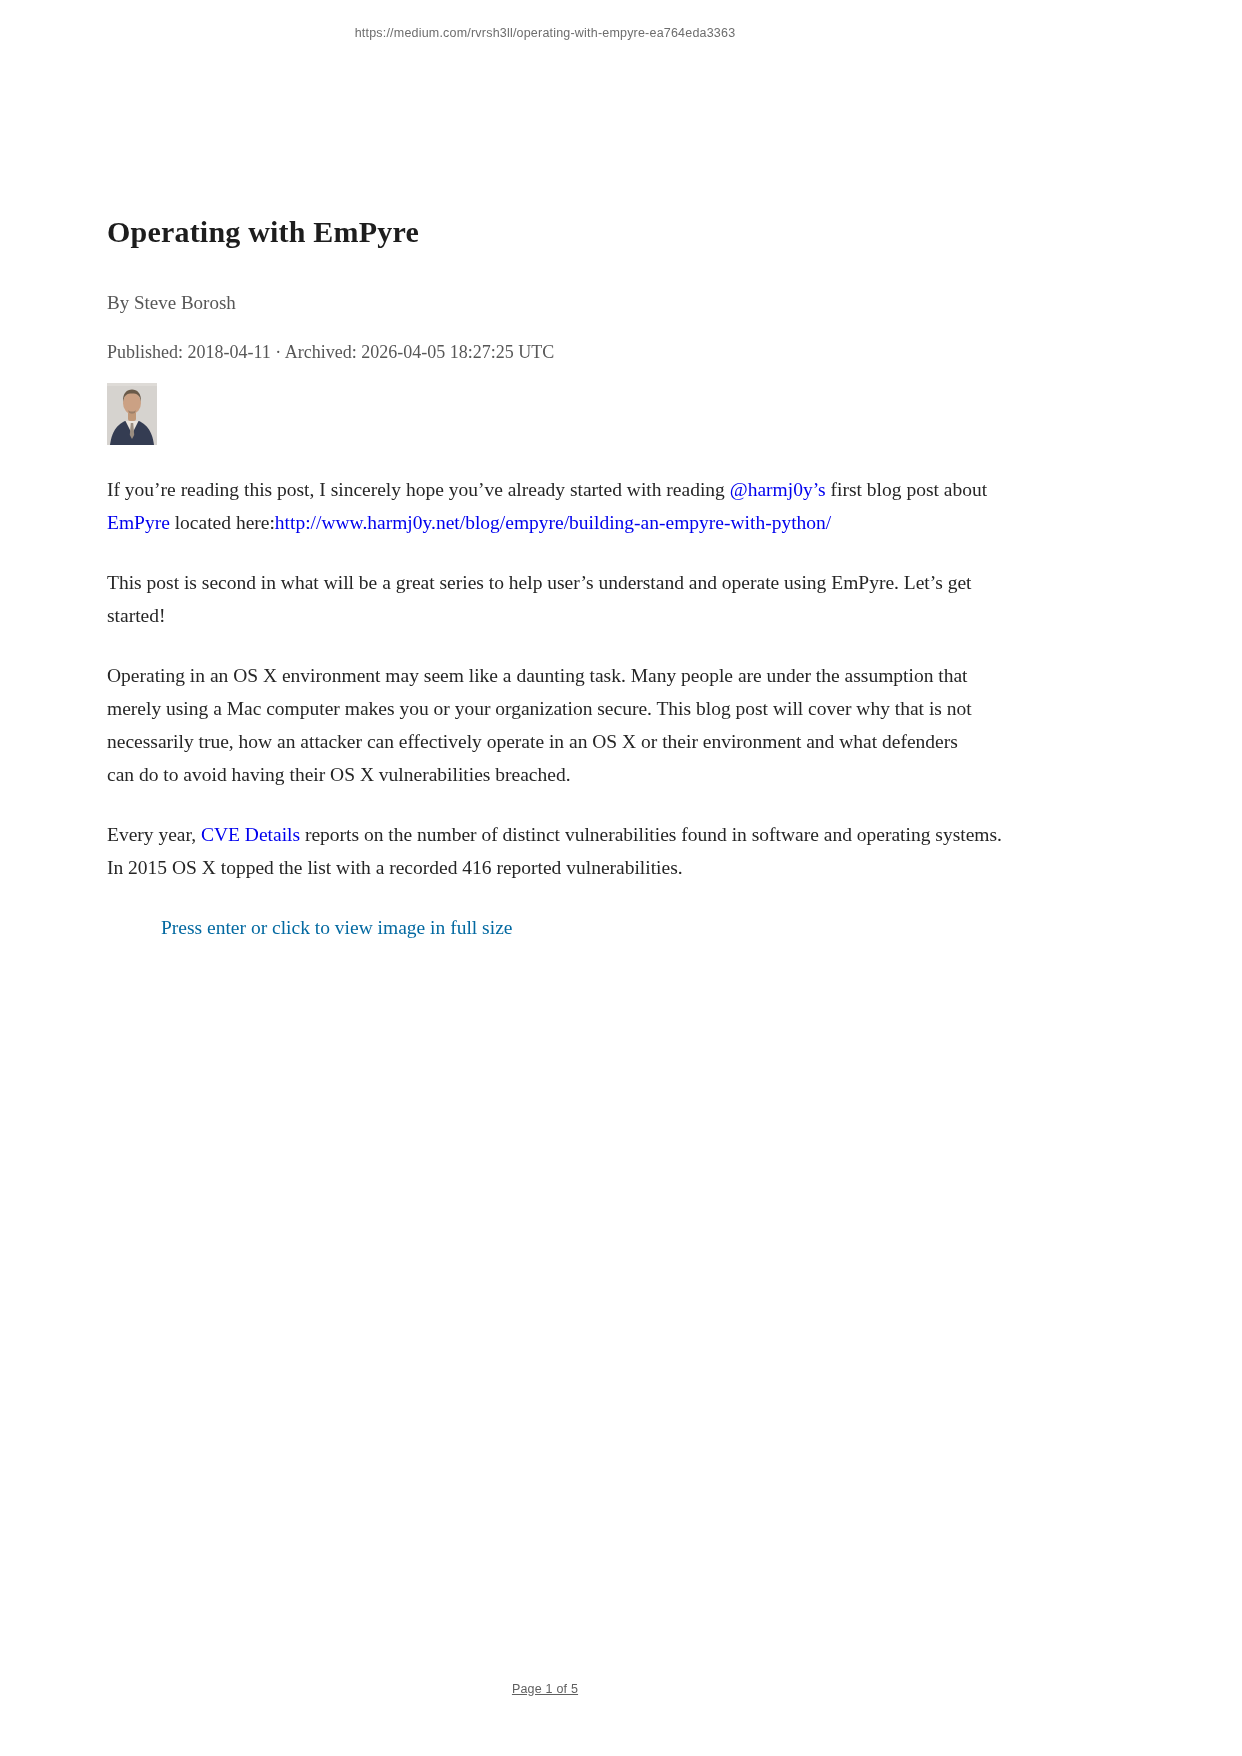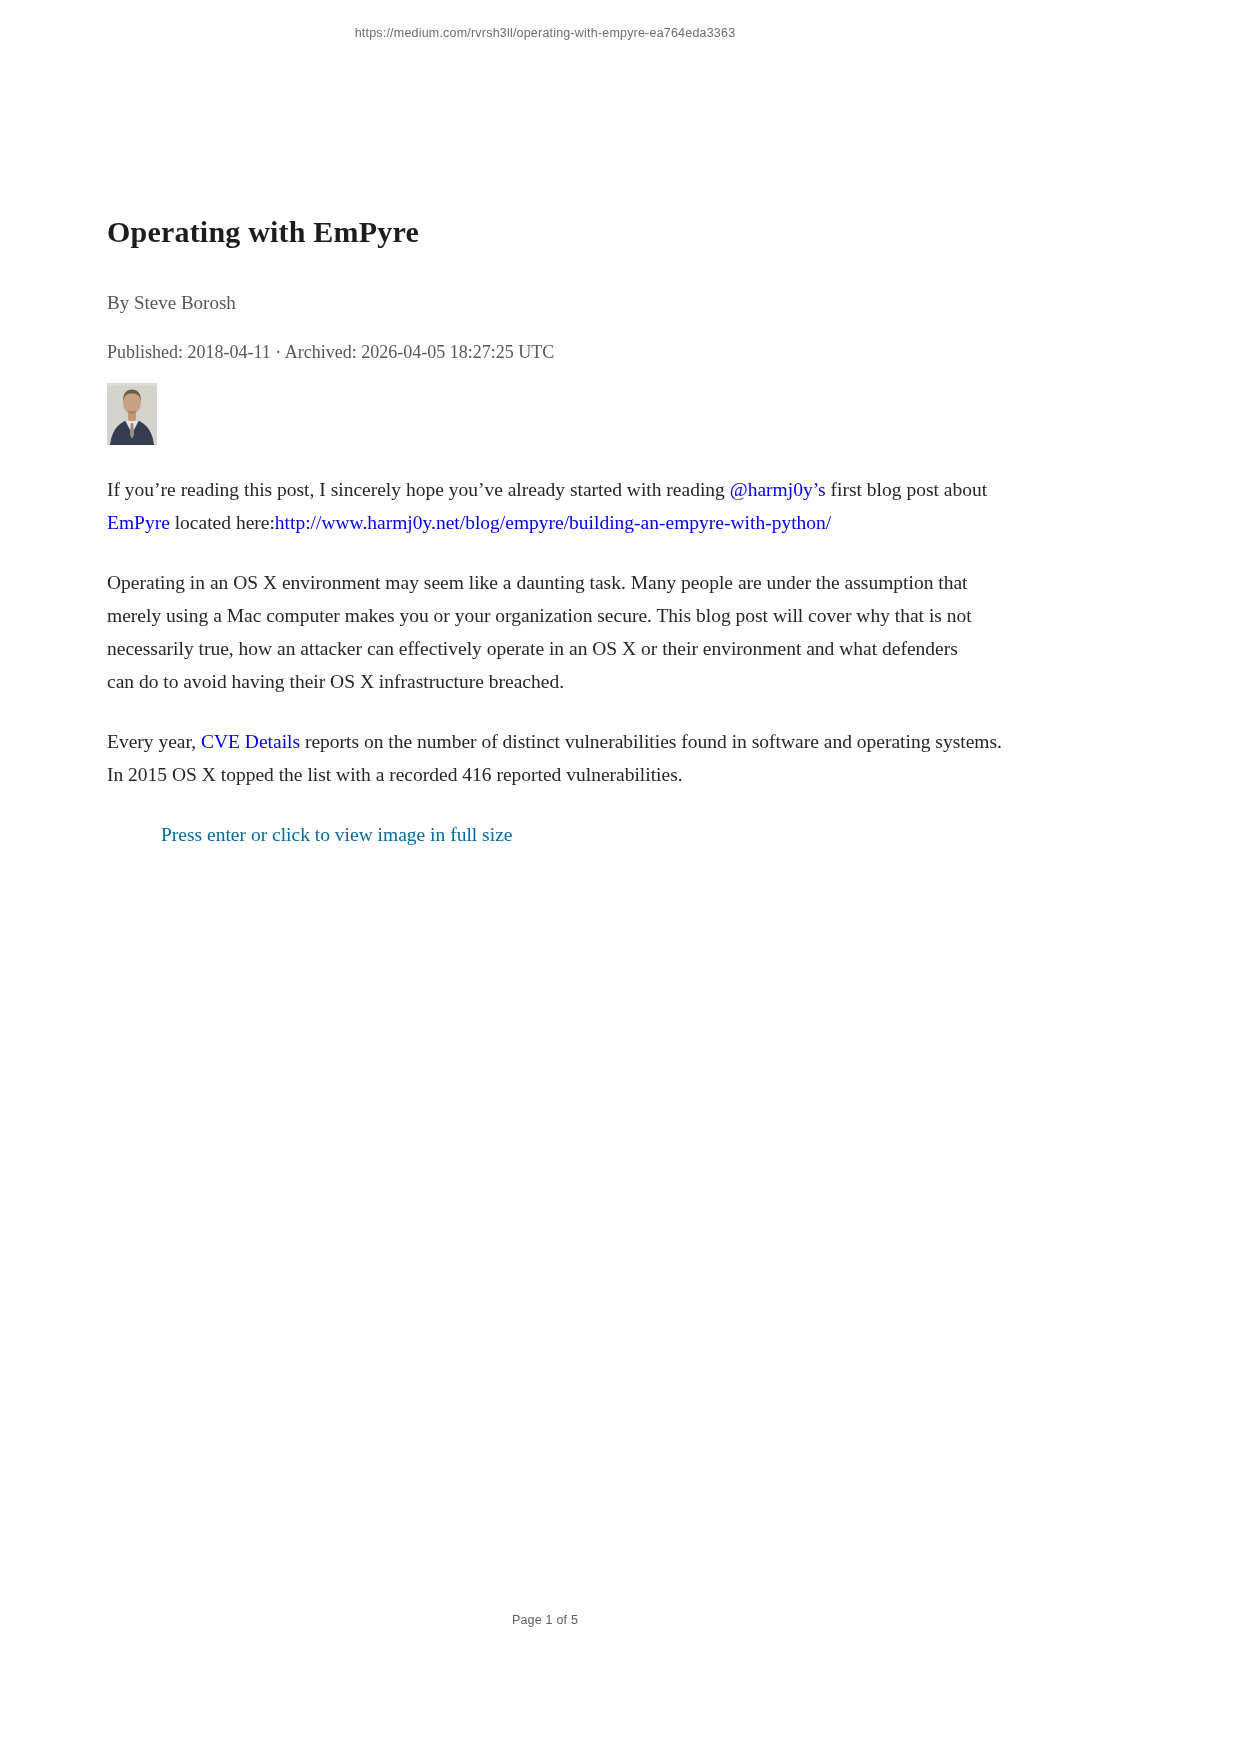--- a/index.html
+++ b/index.html
@@ -17,21 +17,21 @@
     position: absolute;
     left: 0;
     width: 1090px;
     text-align: center;
     font-family: "Liberation Sans", sans-serif;
     color: #6d6d6d;
     font-size: 12.5px;
     letter-spacing: 0.2px;
   }
   .header-url { top: 26px; }
-  .footer { top: 1613px; color: #5f5f5f; }
+  .footer { top: 1682px; color: #5f5f5f; text-decoration: underline; }
 
   .content {
     position: absolute;
     left: 107px;
     top: 0;
     width: 1030px;
   }
   h1.title {
     margin: 213px 0 0 0;
     font-size: 30px;
@@ -102,26 +102,30 @@
       <ellipse cx="25" cy="20" rx="9" ry="11" fill="#cba184"></ellipse>
       <path d="M16 19 C15.5 10 20 6.5 25 6.5 C30 6.5 34.5 10 34 19 C33 12 30 10.5 25 10.5 C20 10.5 17 12 16 19 Z" fill="#6a5a49"></path>
       <path d="M21 27 C22.5 29 27.5 29 29 27 L28 30 C26.5 31 23.5 31 22 30 Z" fill="#7d6a56" opacity="0.6"></path>
     </svg>
 
     <p class="para first">
       <span class="line"><span>If you’re reading this post, I sincerely hope you’ve already started with reading </span><a class="link">@harmj0y’s</a><span> first blog post about</span></span>
       <span class="line"><a class="link">EmPyre </a><span>located here:</span><a class="link">http://www.harmj0y.net/blog/empyre/building-an-empyre-with-python/</a></span>
     </p>
 
+    <p class="para">
+      <span class="line">This post is second in what will be a great series to help user’s understand and operate using EmPyre. Let’s get</span>
+      <span class="line">started!</span>
+    </p>
 
     <p class="para">
       <span class="line">Operating in an OS X environment may seem like a daunting task. Many people are under the assumption that</span>
       <span class="line">merely using a Mac computer makes you or your organization secure. This blog post will cover why that is not</span>
       <span class="line">necessarily true, how an attacker can effectively operate in an OS X or their environment and what defenders</span>
-      <span class="line">can do to avoid having their OS X infrastructure breached.</span>
+      <span class="line">can do to avoid having their OS X vulnerabilities breached.</span>
     </p>
 
     <p class="para">
       <span class="line"><span>Every year, </span><a class="link">CVE Details</a><span> reports on the number of distinct vulnerabilities found in software and operating systems.</span></span>
       <span class="line">In 2015 OS X topped the list with a recorded 416 reported vulnerabilities.</span>
     </p>
 
     <p class="para caption">Press enter or click to view image in full size</p>
 
   </div>

